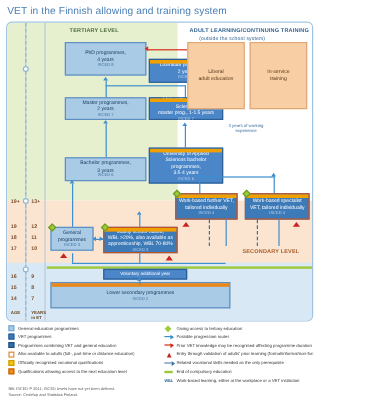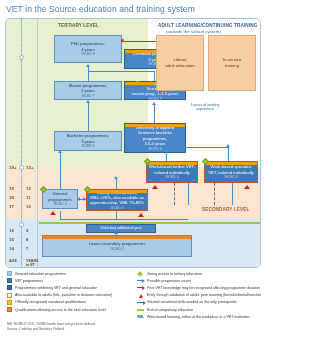--- a/index.html
+++ b/index.html
@@ -229,21 +229,21 @@
   .foot {
     position: absolute; left: 7px; top: 322px;
     font-size: 3.3px; color: #555555; line-height: 1.45;
   }
 </style>
 </head>
 <body>
 
 <div id="page">
 
-  <div class="title">VET in the Source education and training system</div>
+  <div class="title">VET in the Finnish allowing and training system</div>
 
   <div class="frame">
 
     <div class="band band-tertiary"></div>
     <div class="band band-secondary"></div>
     <div class="band band-lower"></div>
     <div class="band band-adult"></div>
 
     <div class="band-label lbl-tertiary">TERTIARY LEVEL</div>
     <div class="band-label lbl-adult">ADULT LEARNING/CONTINUING TRAINING</div>

